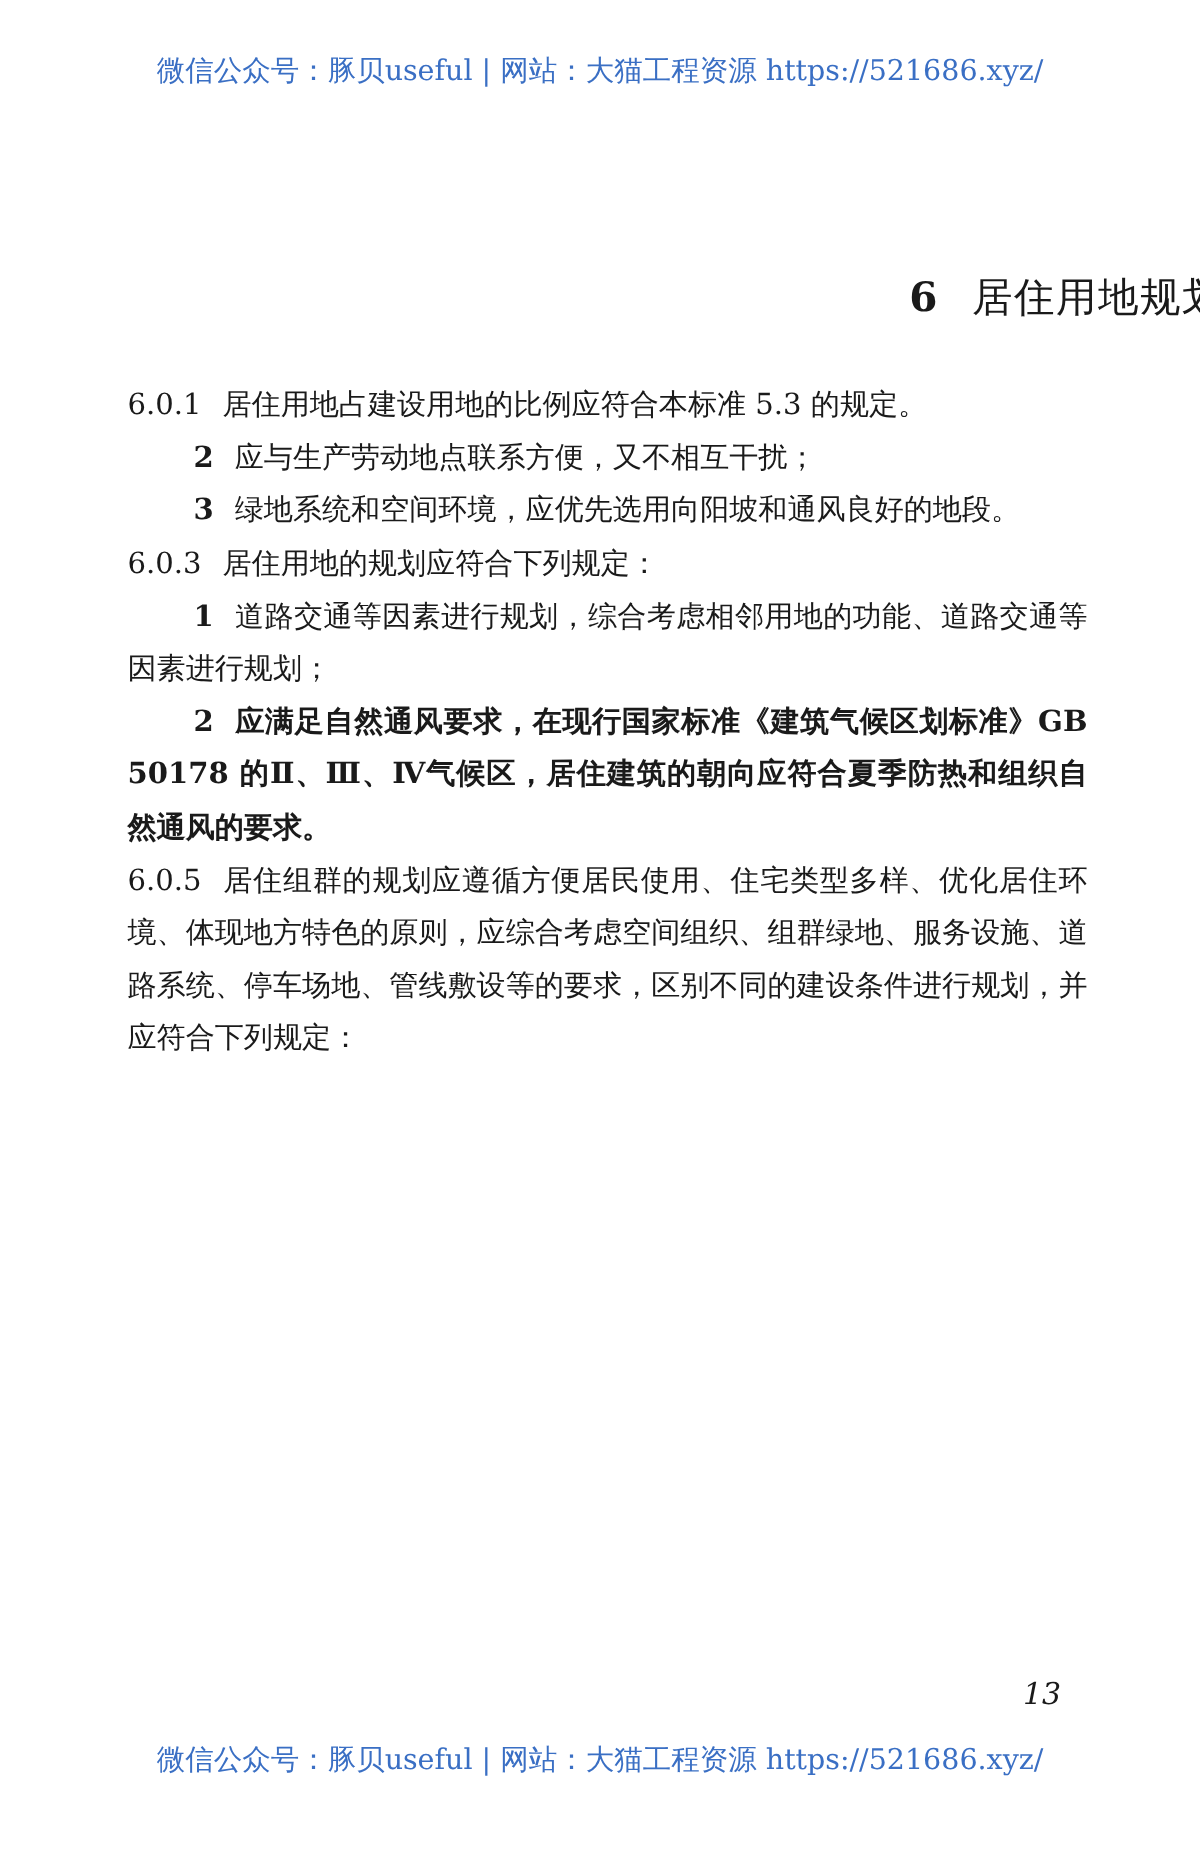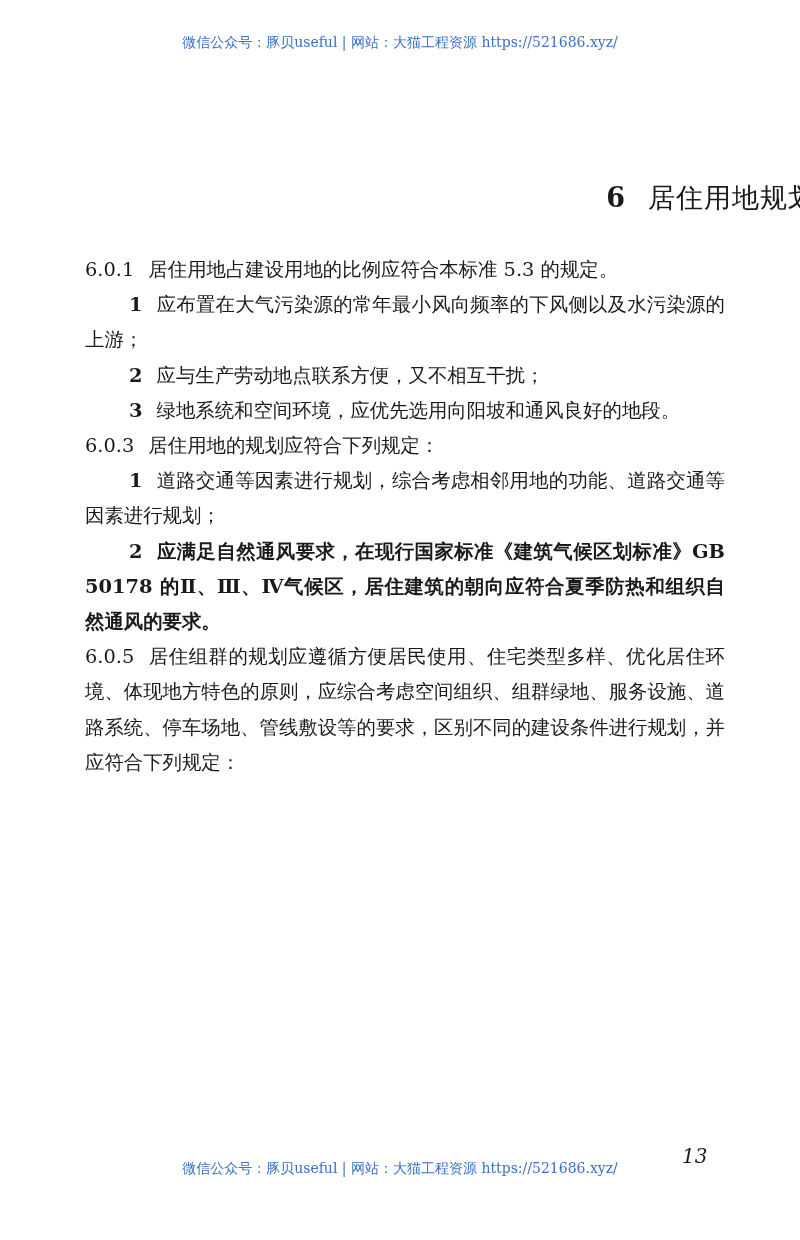--- a/index.html
+++ b/index.html
@@ -3,60 +3,57 @@
 <meta charset="utf-8">
 <style>
   html, body { margin: 0; padding: 0; }
   body {
     width: 800px; height: 1240px; background: #ffffff; position: relative; overflow: hidden;
     font-family: "DejaVu Serif", "Liberation Serif", serif; color: #1a1a1a;
   }
   .watermark {
     position: absolute; left: 0; width: 800px; text-align: center;
     font-family: "DejaVu Serif", "Liberation Mono", serif;
-    font-size: 14px; color: #3a6fc4; letter-spacing: 0px; white-space: nowrap;
+    font-size: 19px; color: #3a6fc4; letter-spacing: 0px; white-space: nowrap;
   }
   .wm-top { top: 34px; }
   .wm-bottom { top: 1160px; }
   .title {
     position: absolute; top: 162px; left: 16px; width: 800px; text-align: right;
     font-size: 27px; font-weight: normal; letter-spacing: 1px;
   }
   .title .num { font-weight: bold; margin-right: 22px; }
   .content {
     position: absolute; top: 252px; left: 85px; width: 640px;
     font-size: 19.4px; line-height: 35.2px;
   }
   .p { margin: 0; text-align: justify; }
   .clause-num { font-weight: normal; margin-right: 14px; }
   .item { text-indent: 44px; }
   .item-num { font-weight: bold; margin-right: 14px; }
   .bold { font-weight: bold; }
   .page-num {
-    position: absolute; top: 1144px; left: 682px; font-size: 20px; font-style: italic;
+    position: absolute; top: 1117px; left: 682px; font-size: 20px; font-style: italic;
   }
 </style>
 </head>
 <body>
 
 <div class="watermark wm-top">微信公众号：豚贝useful | 网站：大猫工程资源 https://521686.xyz/</div>
 
 <h1 class="title">
   <span class="num">6</span><span>居住用地规划</span>
 </h1>
 
 <div class="content">
 
   <p class="p">
     <span class="clause-num">6.0.1</span><span>居住用地占建设用地的比例应符合本标准 5.3 的规定。</span>
   </p>
 
-  <p class="p item">
-    <span class="item-num">1</span><span>应布置在大气污染源的常年最小风向频率的下风侧以及水污染源的上游；</span>
-  </p>
   <p class="p item">
     <span class="item-num">2</span><span>应与生产劳动地点联系方便，又不相互干扰；</span>
   </p>
   <p class="p item">
     <span class="item-num">3</span><span>绿地系统和空间环境，应优先选用向阳坡和通风良好的地段。</span>
   </p>
 
   <p class="p">
     <span class="clause-num">6.0.3</span><span>居住用地的规划应符合下列规定：</span>
   </p>

